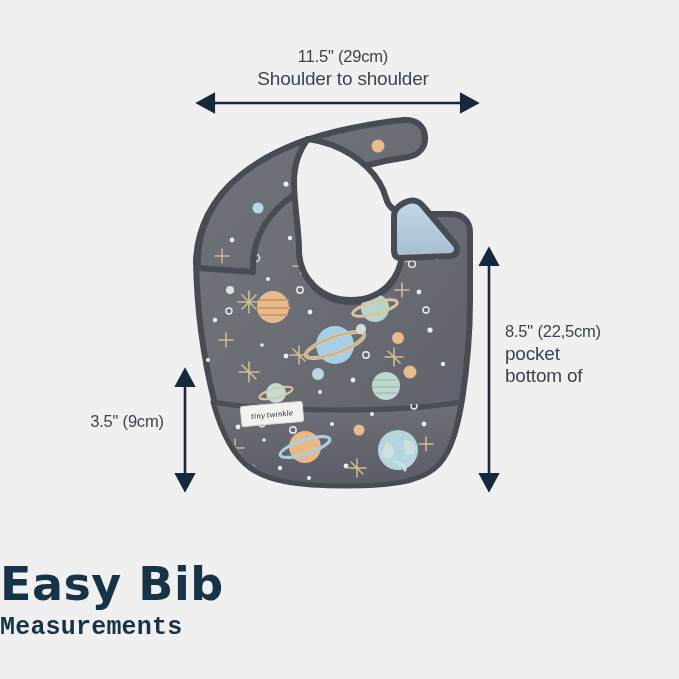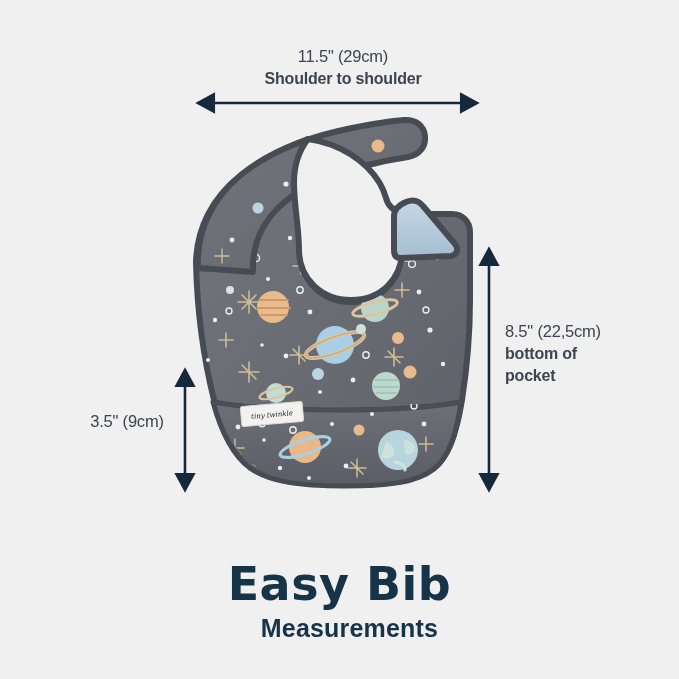--- a/index.html
+++ b/index.html
@@ -30,23 +30,22 @@
     font-family: "Liberation Sans", sans-serif;
     font-weight: 400;
     letter-spacing: -0.2px;
   }
   .measure-value {
     font-size: 16.5px;
     line-height: 23px;
     white-space: nowrap;
   }
   .measure-desc {
-    font-size: 16px;
+    font-size: 19px;
     line-height: 22px;
-    font-weight: bold;
   }
 
   #m-width {
     left: 243px;
     top: 45px;
     width: 200px;
     text-align: center;
   }
   #m-height {
     left: 505px;
@@ -60,38 +59,37 @@
     width: 130px;
     text-align: center;
   }
 
   
   #title-block {
     position: absolute;
     left: 0;
     right: 0;
     top: 558px;
-    text-align: center;
+    text-align: left;
     color: #173347;
   }
   #title-main {
     font-family: "DejaVu Sans", sans-serif;
     font-size: 46px;
     font-weight: bold;
     line-height: 52px;
     letter-spacing: 0.5px;
   }
   #title-sub {
-    font-family: Liberation Sans, sans-serif;
+    font-family: Liberation Mono, monospace;
     font-size: 25px;
     font-weight: bold;
     line-height: 32px;
     letter-spacing: 0.2px;
     margin-top: 2px;
-    padding-left: 20px;
   }
 
   
   #bib-svg, #arrow-svg {
     position: absolute;
     left: 0;
     top: 0;
     width: 679px;
     height: 679px;
   }
@@ -413,22 +411,22 @@
       <line x1="185" y1="386" x2="185" y2="474" stroke="#16283c" stroke-width="2.6" marker-start="url(#ah-left)" marker-end="url(#ah-right)"></line>
     </svg>
 
     <div class="measure-text" id="m-width">
       <div class="measure-value">11.5" (29cm)</div>
       <div class="measure-desc">Shoulder to shoulder</div>
     </div>
 
     <div class="measure-text" id="m-height">
       <div class="measure-value">8.5" (22,5cm)</div>
+      <div class="measure-desc">pocket</div>
       <div class="measure-desc">bottom of</div>
-      <div class="measure-desc">pocket</div>
     </div>
 
     <div class="measure-text" id="m-pocket">
       <div class="measure-value">3.5" (9cm)</div>
     </div>
 
     <div id="title-block">
       <div id="title-main">Easy Bib</div>
       <div id="title-sub">Measurements</div>
     </div>

